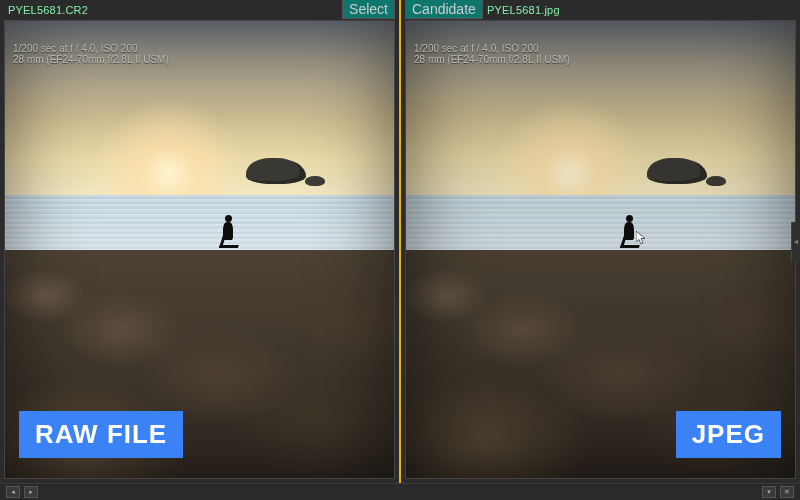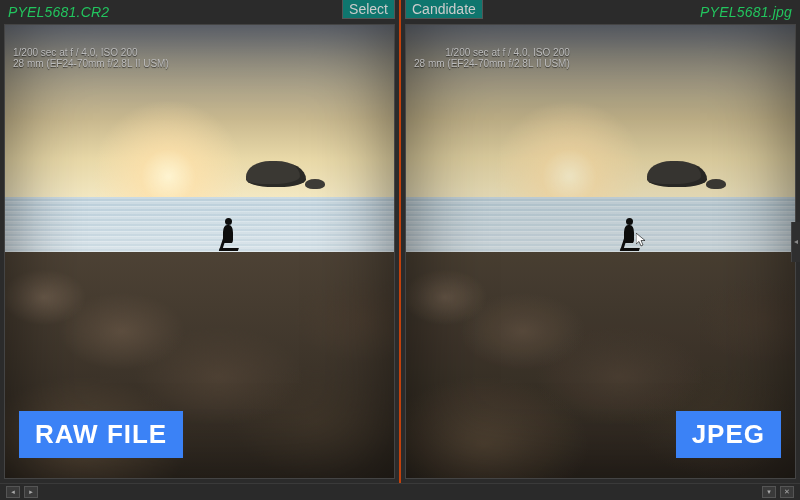--- a/index.html
+++ b/index.html
@@ -26,34 +26,32 @@
   }
   .panel {
     flex: 1;
     display: flex;
     flex-direction: column;
     background: #2b2b2b;
     position: relative;
     box-sizing: border-box;
   }
   .panel + .panel {
-    border-left: 2px solid #c2410c;
-    text-align: right;
+    border-left: 2px solid #eab308;
   }
   .panel-header {
     background: #2b2b2b;
     padding: 4px 8px 2px 8px;
     position: relative;
   }
   .panel-title {
-    font-size: 14px;
-    color: #22c55e;
+    font-size: 11px;
+    color: #86efac;
     font-weight: 400;
     letter-spacing: 0.2px;
-    font-style: italic;
   }
   .tag {
     position: absolute;
     top: 0;
     font-size: 14px;
     background: #0f766e;
     color: #ccc;
     padding: 1px 6px;
     border: 1px solid #555;
     border-top: none;

